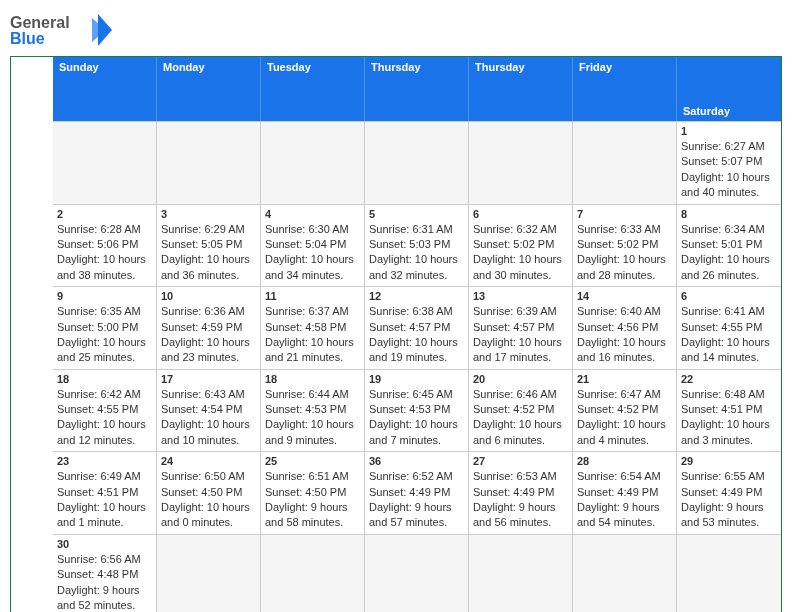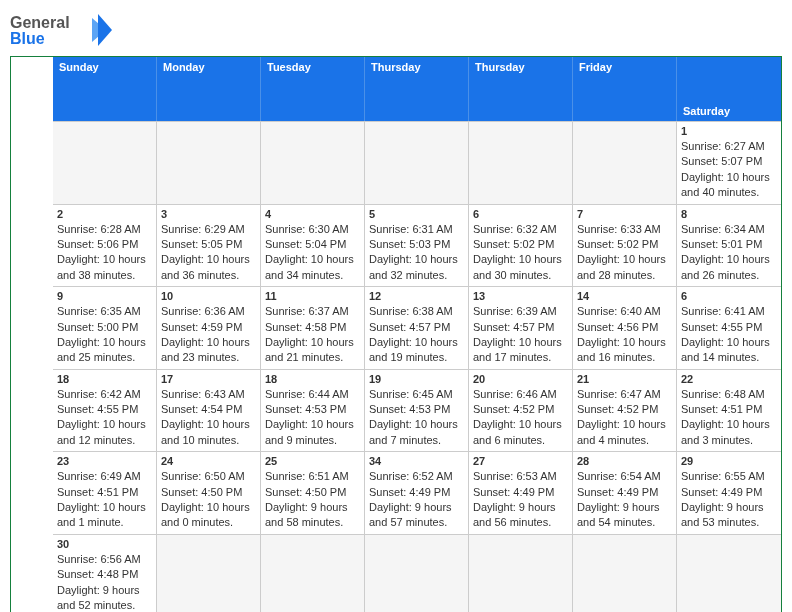--- a/index.html
+++ b/index.html
@@ -234,21 +234,21 @@
           </div>
           <div class="cal-cell">
             <span class="day-num">24</span>
             <div class="day-info">Sunrise: 6:50 AM<br>Sunset: 4:50 PM<br>Daylight: 10 hours and 0 minutes.</div>
           </div>
           <div class="cal-cell">
             <span class="day-num">25</span>
             <div class="day-info">Sunrise: 6:51 AM<br>Sunset: 4:50 PM<br>Daylight: 9 hours and 58 minutes.</div>
           </div>
           <div class="cal-cell">
-            <span class="day-num">34</span>
+            <span class="day-num">36</span>
             <div class="day-info">Sunrise: 6:52 AM<br>Sunset: 4:49 PM<br>Daylight: 9 hours and 57 minutes.</div>
           </div>
           <div class="cal-cell">
             <span class="day-num">27</span>
             <div class="day-info">Sunrise: 6:53 AM<br>Sunset: 4:49 PM<br>Daylight: 9 hours and 56 minutes.</div>
           </div>
           <div class="cal-cell">
             <span class="day-num">28</span>
             <div class="day-info">Sunrise: 6:54 AM<br>Sunset: 4:49 PM<br>Daylight: 9 hours and 54 minutes.</div>
           </div>

